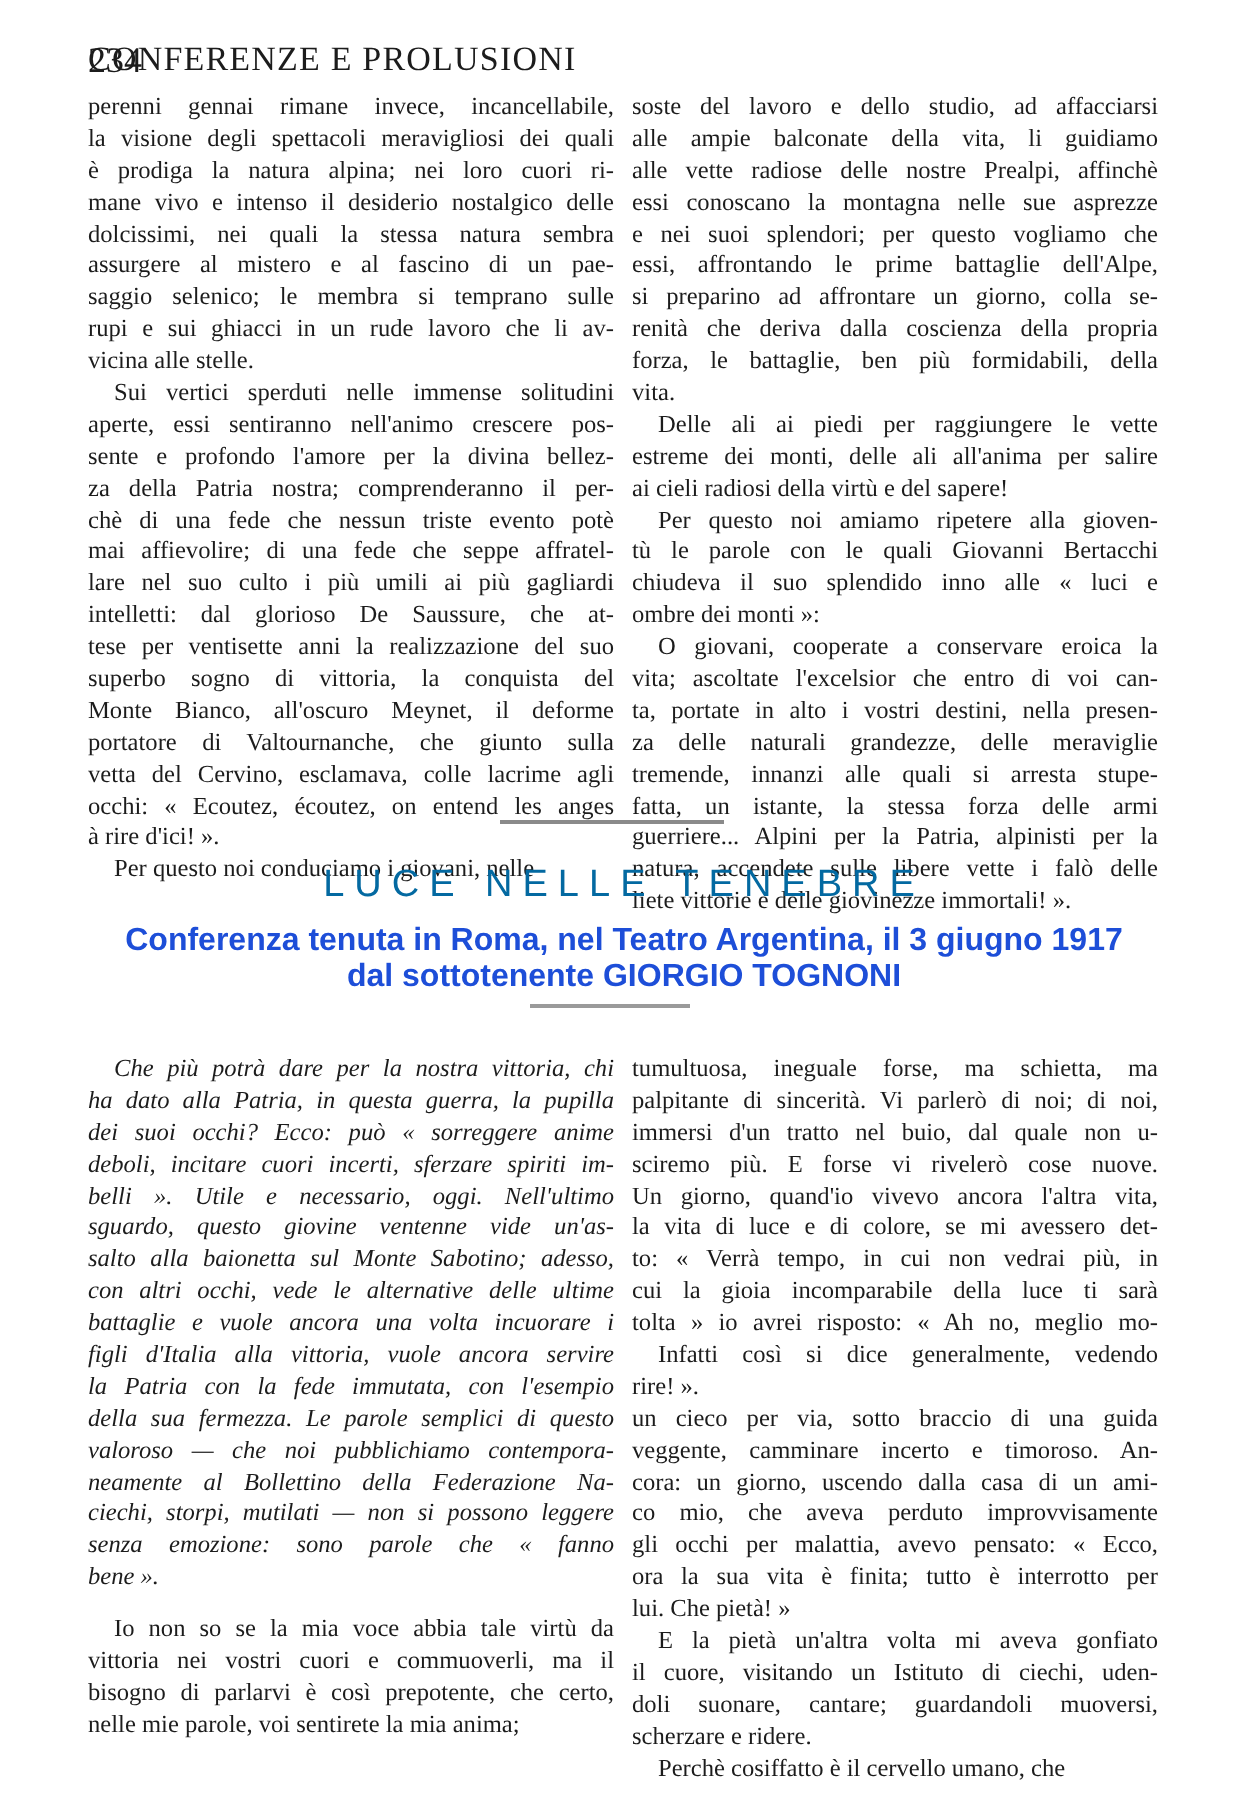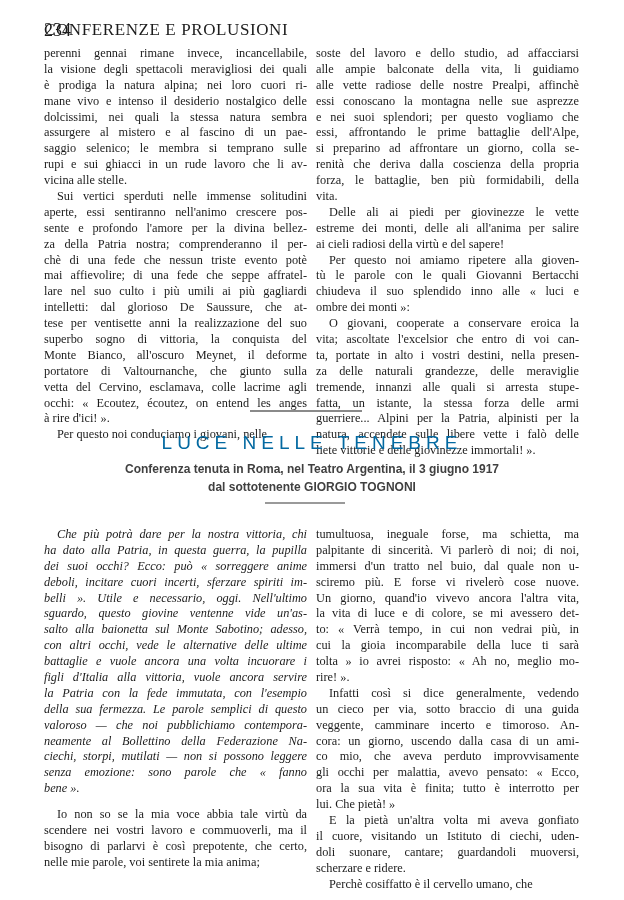--- a/index.html
+++ b/index.html
@@ -19,21 +19,21 @@
   .line.indent { text-indent: 13px; }
   .it { font-style: italic; }
   .divider { position: absolute; height: 2px; background: #8a8a8a; }
   .divider.top { left: 250px; width: 112px; top: 410px; }
   .divider.bottom { left: 265px; width: 80px; top: 502px; height: 1.5px; background: #9a9a9a; }
   .article-title { position: absolute; top: 432px; left: 0; right: 0; text-align: center;
                    font-family: "Liberation Sans", "DejaVu Sans", sans-serif; font-size: 19px;
                    letter-spacing: 5px; font-weight: normal; color: #0369a1; }
   .subtitle { position: absolute; left: 0; right: 0; text-align: center;
               font-family: "Liberation Sans", "DejaVu Sans", sans-serif; font-weight: bold;
-              font-size: 12px; color: #404040; }
+              font-size: 16px; color: #1d4ed8; }
   .subtitle.s1 { top: 462px; }
   .subtitle.s2 { top: 480px; }
   .gap { height: 10px; }
 </style>
 </head>
 <body>
 
 <div class="page-header">
   <span class="page-number">234</span>
   <span class="running-title">CONFERENZE E PROLUSIONI</span>
@@ -70,21 +70,21 @@
     <span class="line">soste del lavoro e dello studio, ad affacciarsi</span>
     <span class="line">alle ampie balconate della vita, li guidiamo</span>
     <span class="line">alle vette radiose delle nostre Prealpi, affinchè</span>
     <span class="line">essi conoscano la montagna nelle sue asprezze</span>
     <span class="line">e nei suoi splendori; per questo vogliamo che</span>
     <span class="line">essi, affrontando le prime battaglie dell'Alpe,</span>
     <span class="line">si preparino ad affrontare un giorno, colla se-</span>
     <span class="line">renità che deriva dalla coscienza della propria</span>
     <span class="line">forza, le battaglie, ben più formidabili, della</span>
     <span class="line last">vita.</span>
-    <span class="line indent">Delle ali ai piedi per giovinezze le vette</span>
+    <span class="line indent">Delle ali ai piedi per raggiungere le vette</span>
     <span class="line">estreme dei monti, delle ali all'anima per salire</span>
     <span class="line last">ai cieli radiosi della virtù e del sapere!</span>
     <span class="line indent">Per questo noi amiamo ripetere alla gioven-</span>
     <span class="line">tù le parole con le quali Giovanni Bertacchi</span>
     <span class="line">chiudeva il suo splendido inno alle « luci e</span>
     <span class="line last">ombre dei monti »:</span>
     <span class="line indent">O giovani, cooperate a conservare eroica la</span>
     <span class="line">vita; ascoltate l'excelsior che entro di voi can-</span>
     <span class="line">ta, portate in alto i vostri destini, nella presen-</span>
     <span class="line">za delle naturali grandezze, delle meraviglie</span>
@@ -114,36 +114,36 @@
     <span class="line it">figli d'Italia alla vittoria, vuole ancora servire</span>
     <span class="line it">la Patria con la fede immutata, con l'esempio</span>
     <span class="line it">della sua fermezza. Le parole semplici di questo</span>
     <span class="line it">valoroso — che noi pubblichiamo contempora-</span>
     <span class="line it">neamente al Bollettino della Federazione Na-</span>
     <span class="line it">ciechi, storpi, mutilati — non si possono leggere</span>
     <span class="line it">senza emozione: sono parole che « fanno</span>
     <span class="line last it">bene ».</span>
     <span class="line gap"></span>
     <span class="line indent">Io non so se la mia voce abbia tale virtù da</span>
-    <span class="line">scendere nei vostri lavoro e commuoverli, ma il</span>
+    <span class="line">vittoria nei vostri cuori e commuoverli, ma il</span>
     <span class="line">bisogno di parlarvi è così prepotente, che certo,</span>
     <span class="line last">nelle mie parole, voi sentirete la mia anima;</span>
   </div>
 <div class="col col-right bot-cols" id="br">
     <span class="line">tumultuosa, ineguale forse, ma schietta, ma</span>
     <span class="line">palpitante di sincerità. Vi parlerò di noi; di noi,</span>
     <span class="line">immersi d'un tratto nel buio, dal quale non u-</span>
     <span class="line">sciremo più. E forse vi rivelerò cose nuove.</span>
     <span class="line">Un giorno, quand'io vivevo ancora l'altra vita,</span>
     <span class="line">la vita di luce e di colore, se mi avessero det-</span>
     <span class="line">to: « Verrà tempo, in cui non vedrai più, in</span>
     <span class="line">cui la gioia incomparabile della luce ti sarà</span>
     <span class="line">tolta » io avrei risposto: « Ah no, meglio mo-</span>
+    <span class="line indent">Infatti così si dice generalmente, vedendo</span>
     <span class="line last">rire! ».</span>
-    <span class="line indent">Infatti così si dice generalmente, vedendo</span>
     <span class="line">un cieco per via, sotto braccio di una guida</span>
     <span class="line">veggente, camminare incerto e timoroso. An-</span>
     <span class="line">cora: un giorno, uscendo dalla casa di un ami-</span>
     <span class="line">co mio, che aveva perduto improvvisamente</span>
     <span class="line">gli occhi per malattia, avevo pensato: « Ecco,</span>
     <span class="line">ora la sua vita è finita; tutto è interrotto per</span>
     <span class="line last">lui. Che pietà! »</span>
     <span class="line indent">E la pietà un'altra volta mi aveva gonfiato</span>
     <span class="line">il cuore, visitando un Istituto di ciechi, uden-</span>
     <span class="line">doli suonare, cantare; guardandoli muoversi,</span>

